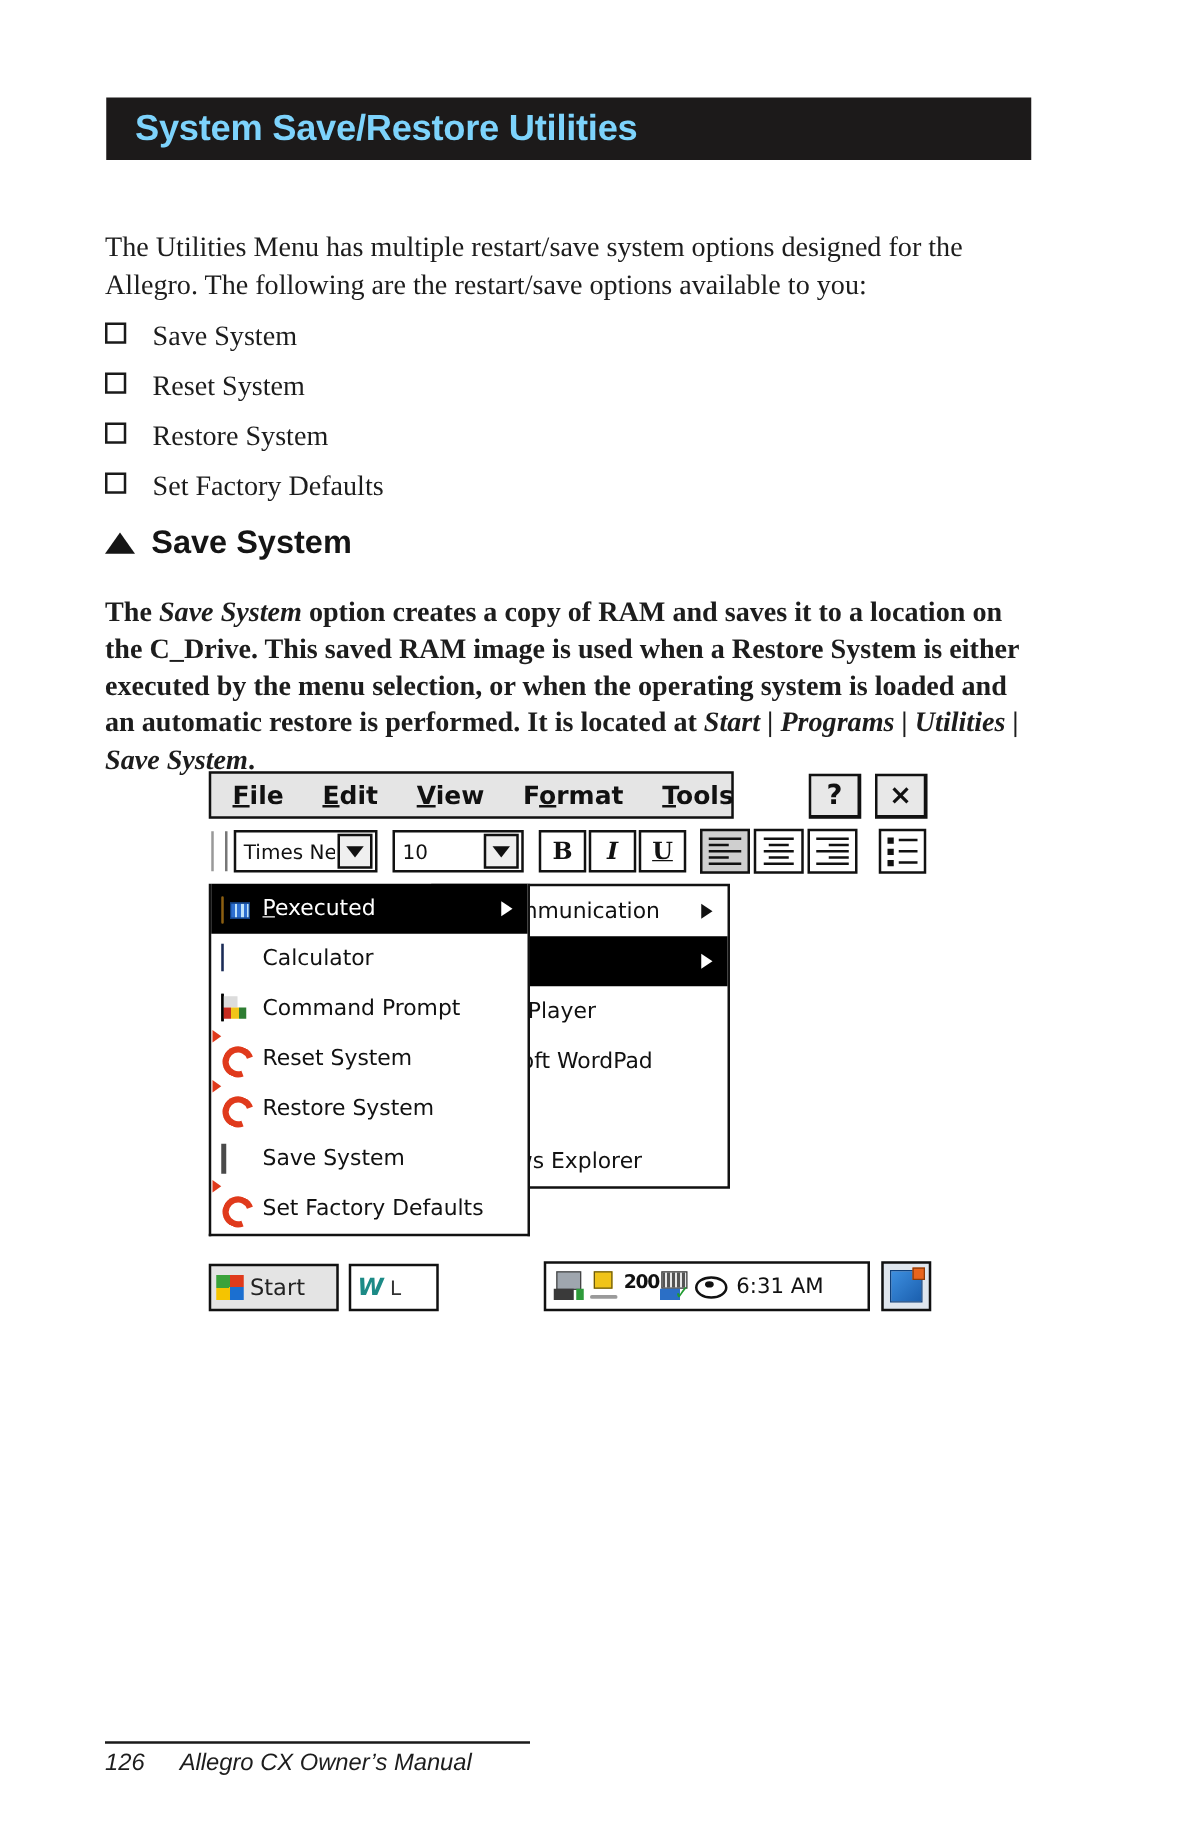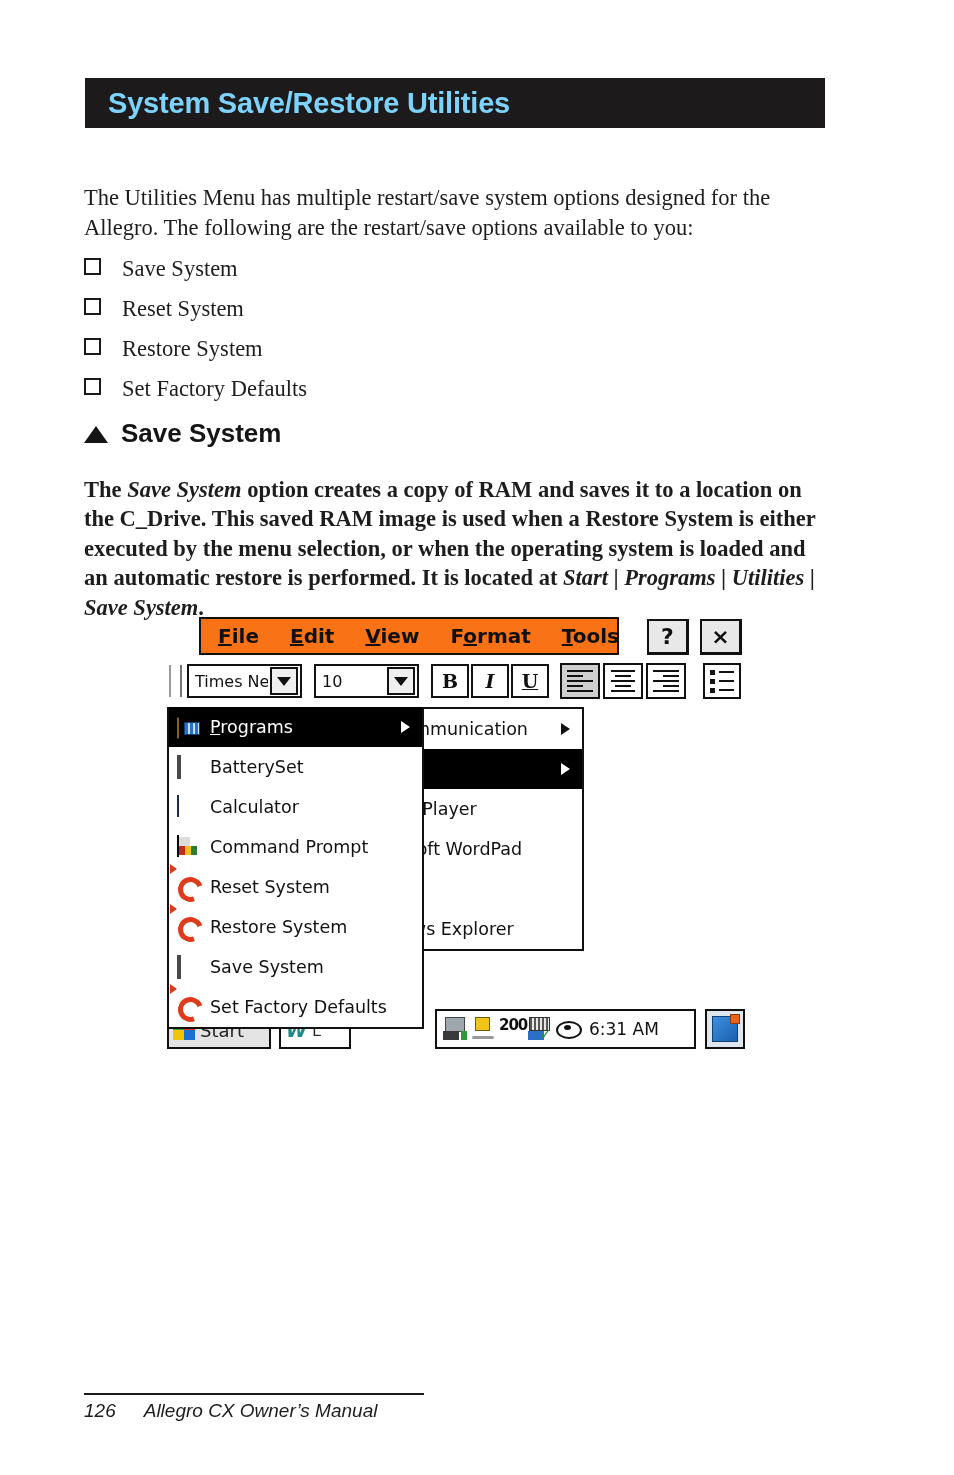--- a/index.html
+++ b/index.html
@@ -123,25 +123,24 @@
     font-family: "DejaVu Sans", sans-serif;
   }
 
   
   .menubar {
     position: absolute;
     left: 0; top: 0;
     width: 420px;
     height: 38px;
     border: 2px solid #111;
-    background: #f97316;
-    display: flex;
-    align-items: center;
-    box-sizing: border-box;
-    margin-left: 32px;
+    background: #e5e5e5;
+    display: flex;
+    align-items: center;
+    box-sizing: border-box;
   }
   .menu-item {
     font-size: 20px;
     font-weight: bold;
     color: #111;
     padding: 0 0 0 0;
     margin-left: 17px;
     margin-right: 14px;
     font-family: "DejaVu Sans", sans-serif;
     white-space: nowrap;
@@ -747,26 +746,22 @@
     </div>
     <div class="mi">
       <span class="mico"></span>
       <span class="mlabel">dows Explorer</span>
     </div>
   </div>
 
   <div class="startmenu">
     <div class="mi hl">
       <span class="mico"><span class="ico-progfolder"></span></span>
-      <span class="mlabel"><u>P</u><span>rograms</span></span>
+      <span class="mlabel"><u>P</u><span>executed</span></span>
       <span class="arrow"></span>
-    </div>
-    <div class="mi">
-      <span class="mico"><span class="ico-window"></span></span>
-      <span class="mlabel">BatterySet</span>
     </div>
     <div class="mi">
       <span class="mico"><span class="ico-calc"></span></span>
       <span class="mlabel">Calculator</span>
     </div>
     <div class="mi">
       <span class="mico"><span class="ico-cmd"></span></span>
       <span class="mlabel">Command Prompt</span>
     </div>
     <div class="mi">

